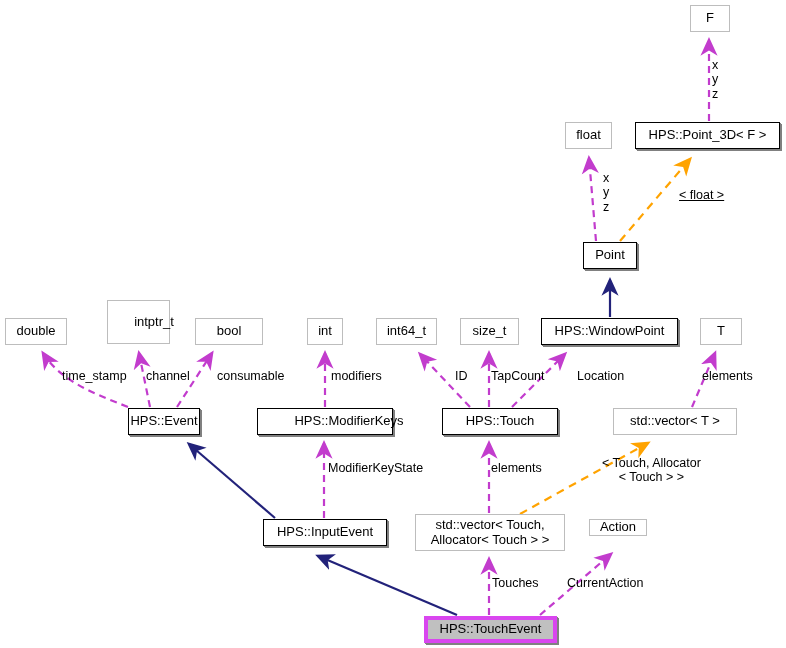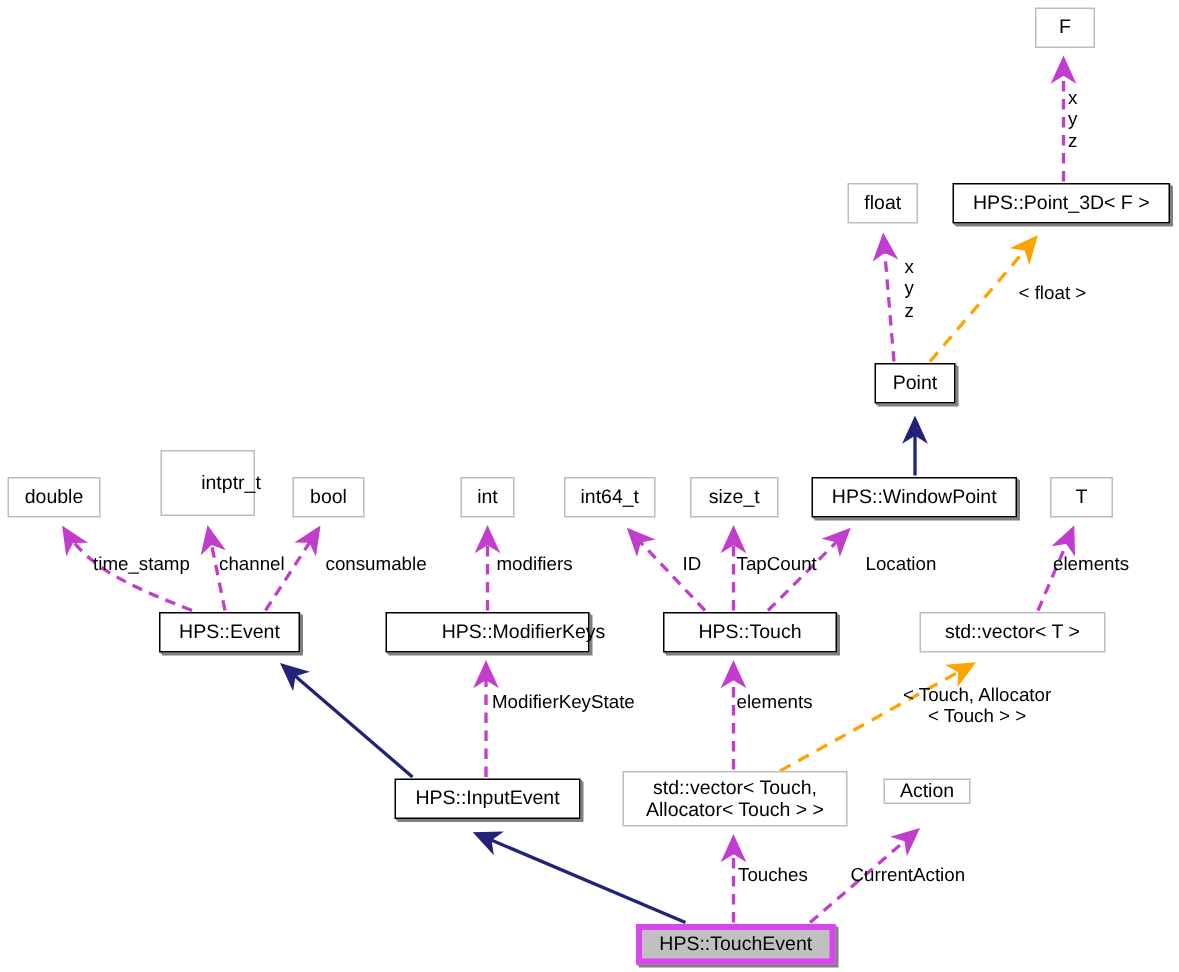--- a/index.html
+++ b/index.html
@@ -137,43 +137,43 @@
       <path d="M457,615 L318,556"></path>
     </g>
   </svg>
 
   <div class="node plain" style="left:690px; top:5px;   width:40px;  height:27px;">F</div>
   <div class="node plain" style="left:565px; top:122px; width:47px;  height:27px;">float</div>
   <div class="node strong" style="left:635px; top:122px; width:145px; height:27px;">HPS::Point_3D&lt; F &gt;</div>
   <div class="node strong" style="left:583px; top:242px; width:54px;  height:27px;">Point</div>
   <div class="node plain" style="left:5px;   top:318px; width:62px;  height:27px;">double</div>
   <div class="node plain" style="left:107px; top:300px; width:63px;  height:44px;padding-left:31px;">intptr_t</div>
-  <div class="node plain" style="left:195px; top:318px; width:48px;  height:27px;">bool</div>
+  <div class="node plain" style="left:195px; top:318px; width:68px;  height:27px;">bool</div>
   <div class="node plain" style="left:307px; top:318px; width:36px;  height:27px;">int</div>
   <div class="node plain" style="left:376px; top:318px; width:61px;  height:27px;">int64_t</div>
   <div class="node plain" style="left:460px; top:318px; width:59px;  height:27px;">size_t</div>
   <div class="node strong" style="left:541px; top:318px; width:137px; height:27px;">HPS::WindowPoint</div>
   <div class="node plain" style="left:700px; top:318px; width:42px;  height:27px;">T</div>
-  <div class="node strong" style="left:106px; top:408px; width:94px;  height:27px;">HPS::Event</div>
+  <div class="node strong" style="left:128px; top:408px; width:72px;  height:27px;">HPS::Event</div>
   <div class="node strong" style="left:257px; top:408px; width:136px; height:27px;padding-left:48px;">HPS::ModifierKeys</div>
   <div class="node strong" style="left:442px; top:408px; width:116px;  height:27px;">HPS::Touch</div>
   <div class="node strong" style="left:263px; top:519px; width:124px; height:27px;">HPS::InputEvent</div>
   <div class="node plain" style="left:613px; top:408px; width:124px; height:27px;">std::vector&lt; T &gt;</div>
   <div class="node plain" style="left:415px; top:514px; width:150px; height:37px;">std::vector&lt; Touch,
 Allocator&lt; Touch &gt; &gt;</div>
   <div class="node plain" style="left:589px; top:519px; width:58px;  height:17px;">Action</div>
   <div class="node current" style="left:424px; top:616px; width:133px; height:27px;">HPS::TouchEvent</div>
 
   <div class="edge-label" style="left:712px; top:58px;  text-align:left;">x
 y
 z</div>
   <div class="edge-label" style="left:603px; top:171px; text-align:left;">x
 y
 z</div>
-  <div class="edge-label" style="left:679px; top:188px; text-align:right;">&lt; float &gt;</div>
+  <div class="edge-label" style="left:679px; top:188px; text-align:right;text-decoration:underline;">&lt; float &gt;</div>
   <div class="edge-label" style="left:62px;  top:369px; text-align:left;">time_stamp</div>
   <div class="edge-label" style="left:146px; top:369px; text-align:left;">channel</div>
   <div class="edge-label" style="left:204px; top:369px; text-align:center;margin-left:13px;">consumable</div>
   <div class="edge-label" style="left:331px; top:369px; text-align:left;">modifiers</div>
   <div class="edge-label" style="left:455px; top:369px; text-align:left;">ID</div>
   <div class="edge-label" style="left:491px; top:369px; text-align:left;">TapCount</div>
   <div class="edge-label" style="left:577px; top:369px; text-align:left;">Location</div>
   <div class="edge-label" style="left:702px; top:369px; text-align:left;">elements</div>
   <div class="edge-label" style="left:328px; top:461px; text-align:left;">ModifierKeyState</div>
   <div class="edge-label" style="left:491px; top:461px; text-align:left;">elements</div>

